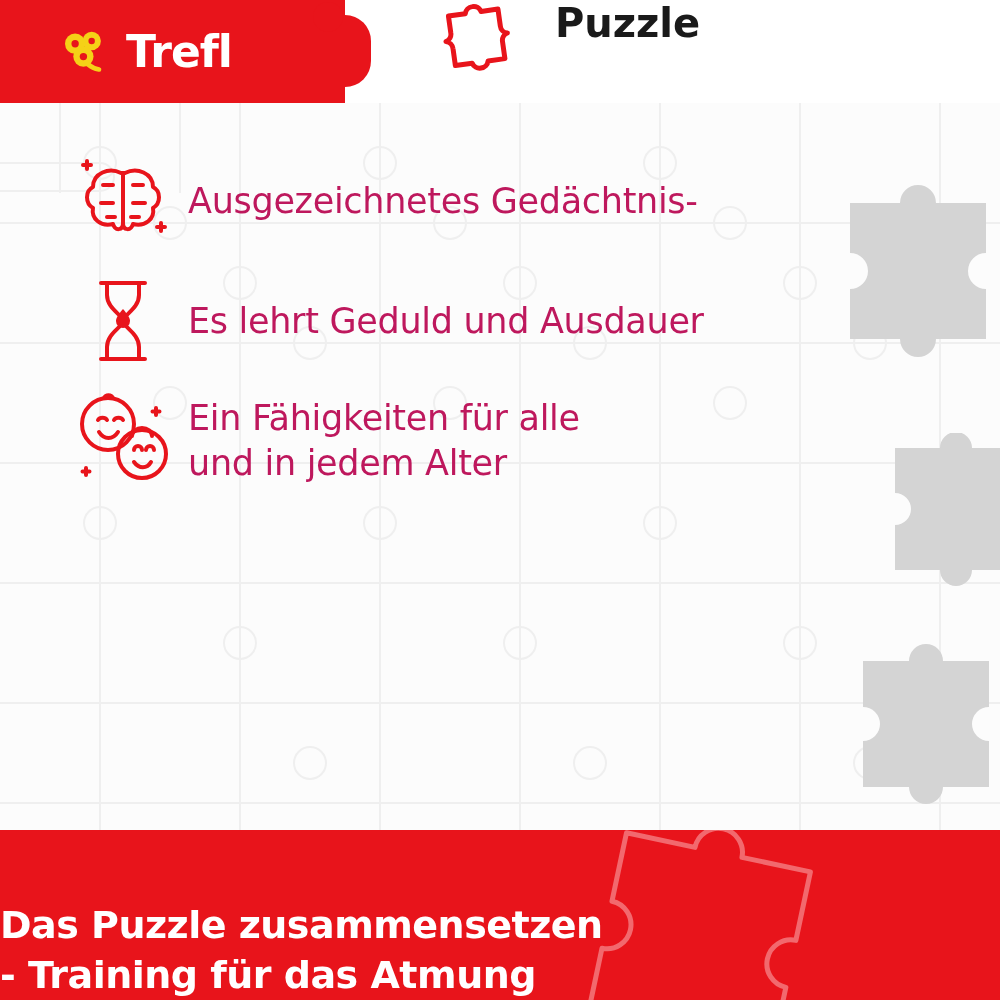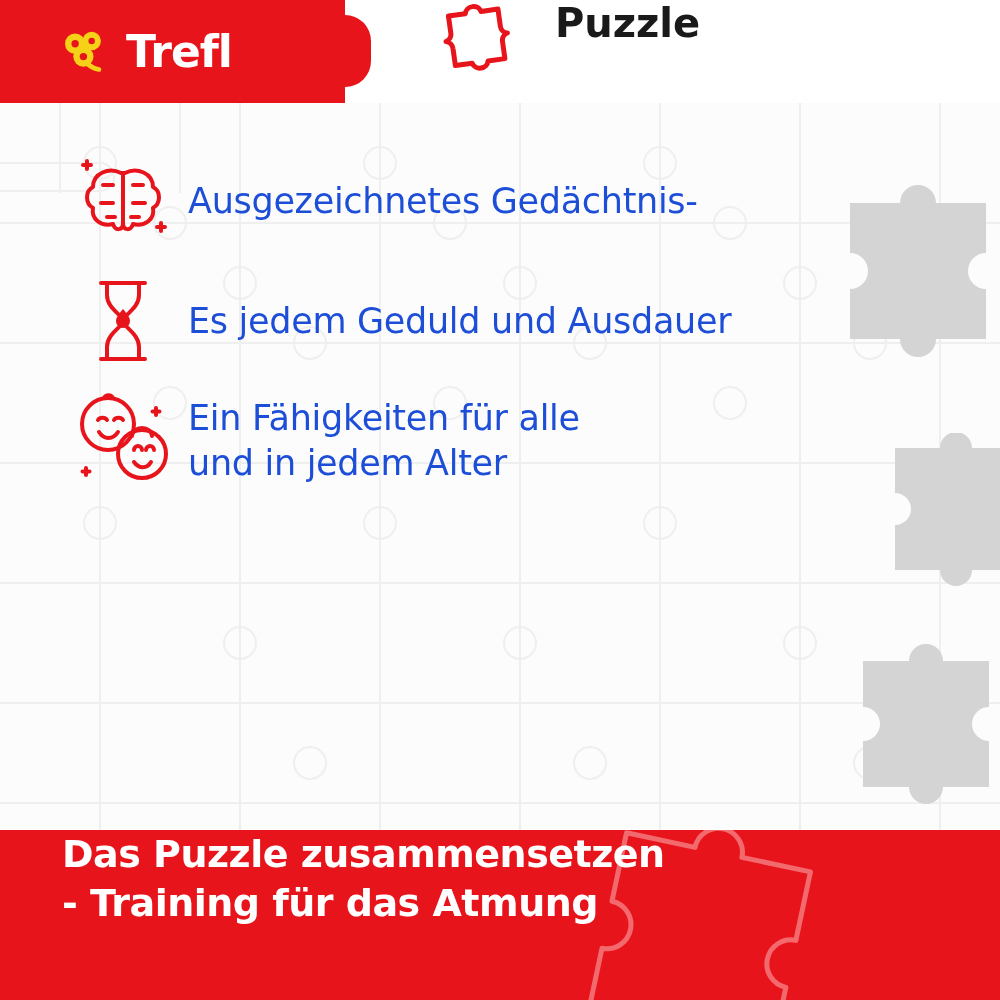--- a/index.html
+++ b/index.html
@@ -113,34 +113,33 @@
   .feature-icon {
     width: 130px;
     flex: 0 0 130px;
     display: flex;
     align-items: center;
     justify-content: center;
   }
   .feature-text {
     font-size: 35px;
     line-height: 1.28;
-    color: #1d4ed8;
+    color: #be185d;
     font-weight: 500;
     letter-spacing: -0.3px;
   }
 
   
   .footer {
     position: relative;
     height: 170px;
     background: #e8141b;
     overflow: hidden;
     display: flex;
-    align-items: flex-start;
-    padding-left: 62px;
+    align-items: flex-end;
   }
   .footer-text {
     position: relative;
     z-index: 3;
     color: #ffffff;
     font-size: 38px;
     font-weight: bold;
     line-height: 1.3;
     letter-spacing: -0.5px;
   }
@@ -256,21 +255,21 @@
           <svg width="112" height="112" viewBox="0 0 112 112">
             <g stroke="#e8141b" stroke-width="4" fill="none" stroke-linecap="round" stroke-linejoin="round">
               <path d="M34 18 h44 M34 94 h44"></path>
               <path d="M40 18 v12 C40 44, 56 50, 56 56 C56 62, 40 68, 40 82 v12"></path>
               <path d="M72 18 v12 C72 44, 56 50, 56 56 C56 62, 72 68, 72 82 v12"></path>
               <path d="M56 44 c-5 6, -7 9, -7 12 a7 7 0 0 0 14 0 c0 -3, -2 -6, -7 -12 Z" fill="#e8141b" stroke="none"></path>
             </g>
           </svg>
         </div>
         <div class="feature-text">
-          <div>Es jedem Geduld und Ausdauer</div>
+          <div>Es lehrt Geduld und Ausdauer</div>
         </div>
       </div>
 
       <div class="feature">
         <div class="feature-icon">
           <svg width="118" height="118" viewBox="0 0 118 118">
             <g stroke="#e8141b" stroke-width="4" fill="none" stroke-linecap="round" stroke-linejoin="round">
               <circle cx="44" cy="42" r="26"></circle>
               <path d="M40 16 a5 5 0 0 1 9 0"></path>
               <path d="M34 38 a5 4 0 0 1 9 0 M50 38 a5 4 0 0 1 9 0"></path>

